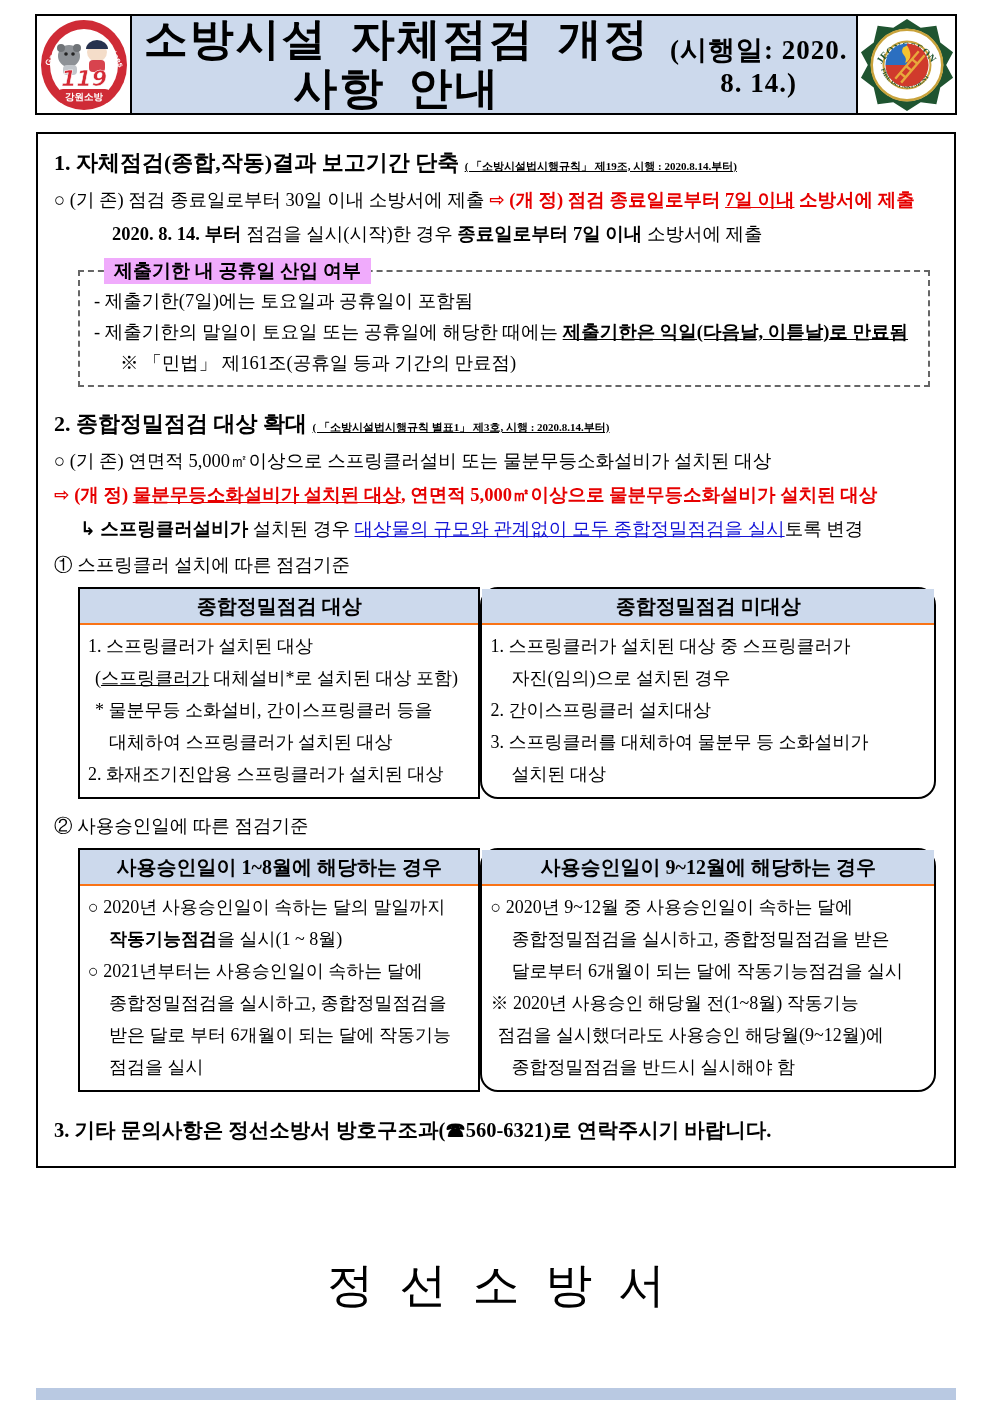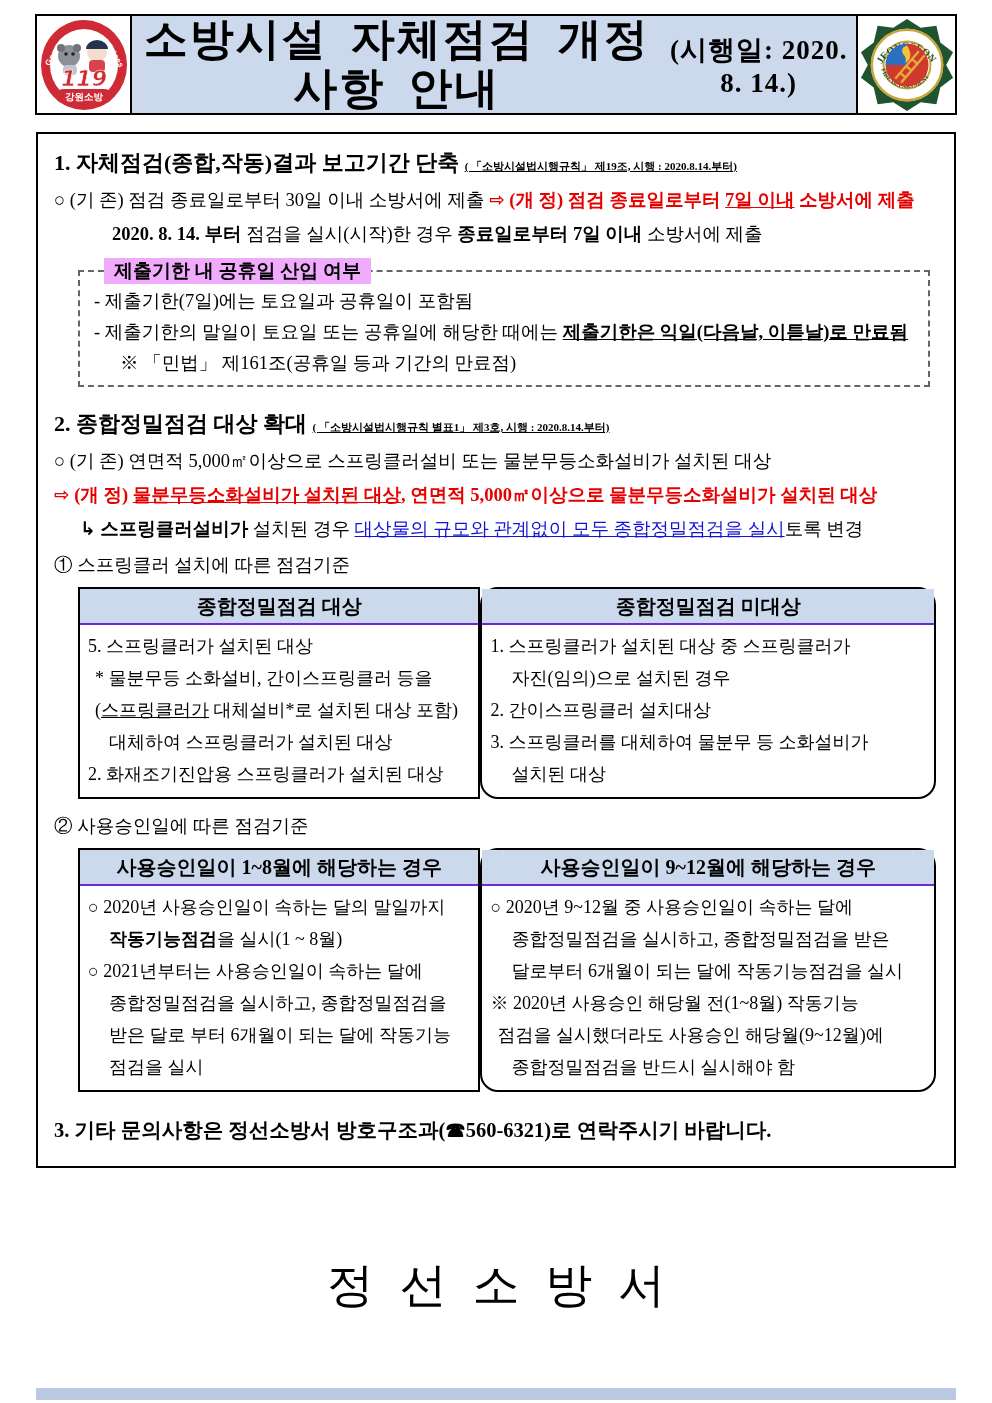--- a/index.html
+++ b/index.html
@@ -31,21 +31,21 @@
   .arrow{font-family:"DejaVu Sans",sans-serif;font-weight:bold;}
   
   .dashed{position:relative;border:2px dashed #666;margin:24px 8px 0 24px;padding:16px 12px 10px 14px;}
   .dashed-title{position:absolute;top:-14px;left:24px;background:#f0abfc;padding:0 10px;font-size:19px;font-weight:bold;white-space:nowrap;}
   .dashed .bl{margin-top:6px;}
   
   .tbl-row{display:flex;justify-content:space-between;align-items:flex-start;margin:10px 2px 0 24px;}
   .tbl{border:2px solid #000;box-sizing:border-box;background:#fff;}
   .tbl-a{width:424px;}
   .tbl-b{width:480px;border-radius:18px;}
-  .tbl-head{background:#ccd9ec;border-bottom:2px solid #6d28d9;text-align:center;font-size:20px;font-weight:bold;padding:4px 0 3px 0;white-space:nowrap;}
+  .tbl-head{background:#ccd9ec;border-bottom:2px solid #f97316;text-align:center;font-size:20px;font-weight:bold;padding:4px 0 3px 0;white-space:nowrap;}
   .tbl-body{padding:5px 6px 7px 8px;font-size:18px;line-height:1.78;}
   .trow{white-space:nowrap;}
   .ti1{padding-left:7px;}
   .ti2{padding-left:21px;}
   .sec3{font-size:20.5px;font-weight:bold;margin-top:24px;white-space:nowrap;}
   
   .footer{margin-top:86px;text-align:center;font-size:47px;letter-spacing:0.55em;text-indent:0.55em;font-weight:500;}
   .bottom-bar{position:absolute;left:36px;right:36px;bottom:3px;height:12px;background:#b9c9e2;}
   .logo-svg{display:block;}
 </style>
@@ -136,23 +136,23 @@
   <div class="bl"><span class="red arrow">⇨</span><span class="red"> (개 정) </span><span class="red u">물분무등소화설비가 설치된 대상</span><span class="red">, 연면적 5,000㎡이상으로 물분무등소화설비가 설치된 대상</span></div>
 
   <div class="bl ind1"><span class="arrow">↳</span><span class="b"> 스프링클러설비가</span><span> 설치된 경우 </span><span class="blue">대상물의 규모와 관계없이 모두 종합정밀점검을 실시</span><span>토록 변경</span></div>
 
   <div class="bl" style="margin-top:11px;">① 스프링클러 설치에 따른 점검기준</div>
 
   <div class="tbl-row">
     <div class="tbl tbl-a">
       <div class="tbl-head">종합정밀점검 대상</div>
       <div class="tbl-body">
-        <div class="trow">5. 스프링클러가 설치된 대상</div>
+        <div class="trow">1. 스프링클러가 설치된 대상</div>
+        <div class="trow ti1"><span>(</span><span class="u">스프링클러가</span><span> 대체설비*로 설치된 대상 포함)</span></div>
         <div class="trow ti1">* 물분무등 소화설비, 간이스프링클러 등을</div>
-        <div class="trow ti1"><span>(</span><span class="u">스프링클러가</span><span> 대체설비*로 설치된 대상 포함)</span></div>
         <div class="trow ti2">대체하여 스프링클러가 설치된 대상</div>
         <div class="trow">2. 화재조기진압용 스프링클러가 설치된 대상</div>
       </div>
     </div>
     <div class="tbl tbl-b">
       <div class="tbl-head">종합정밀점검 미대상</div>
       <div class="tbl-body">
         <div class="trow">1. 스프링클러가 설치된 대상 중 스프링클러가</div>
         <div class="trow ti2">자진(임의)으로 설치된 경우</div>
         <div class="trow">2. 간이스프링클러 설치대상</div>

